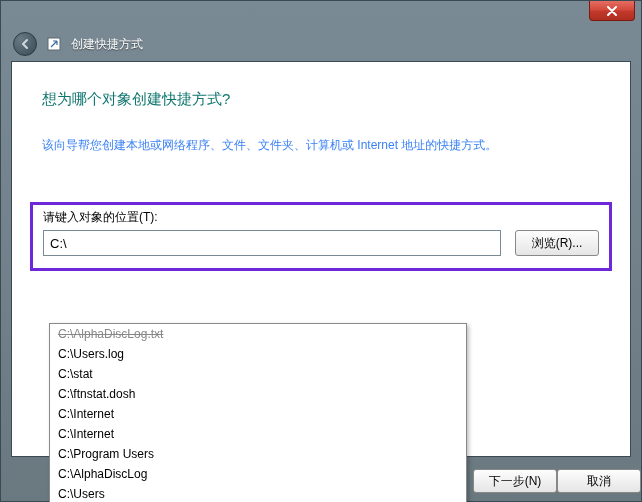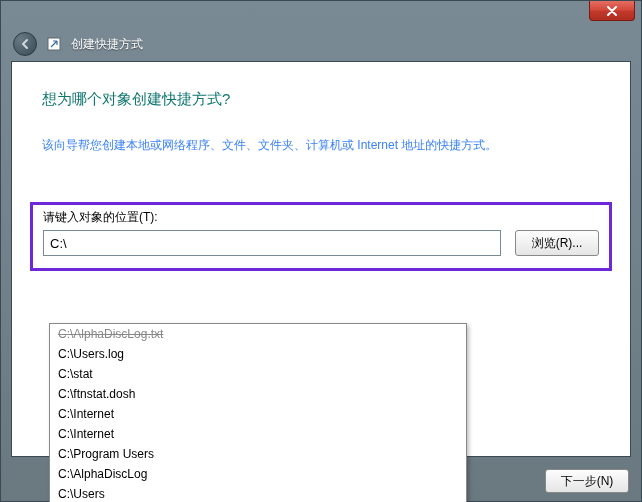--- a/index.html
+++ b/index.html
@@ -131,21 +131,21 @@
     color:#000;
     cursor: pointer;
   }
   .suggest-item.disabled {
     color:#888;
     text-decoration: line-through;
     text-decoration-color: #888;
   }
   .footer {
     position: absolute;
-    right: 12px;
+    right: 0;
     bottom: 8px;
     display:flex;
   }
   .footer button {
     height: 24px;
     min-width: 84px;
     padding: 0 12px;
     background: linear-gradient(to bottom, #fdfdfd, #e5e5e5);
     border: 1px solid #888;
     border-radius: 3px;
@@ -202,15 +202,16 @@
         <div class="suggest-item">C:\Internet</div>
         <div class="suggest-item">C:\Internet</div>
         <div class="suggest-item">C:\Program Users</div>
         <div class="suggest-item">C:\AlphaDiscLog</div>
         <div class="suggest-item">C:\Users</div>
       </div>
   </div>
 
   <div class="footer">
     <button>下一步(N)</button>
+    <button>取消</button>
   </div>
 
 </div>
 
 </body></html>

